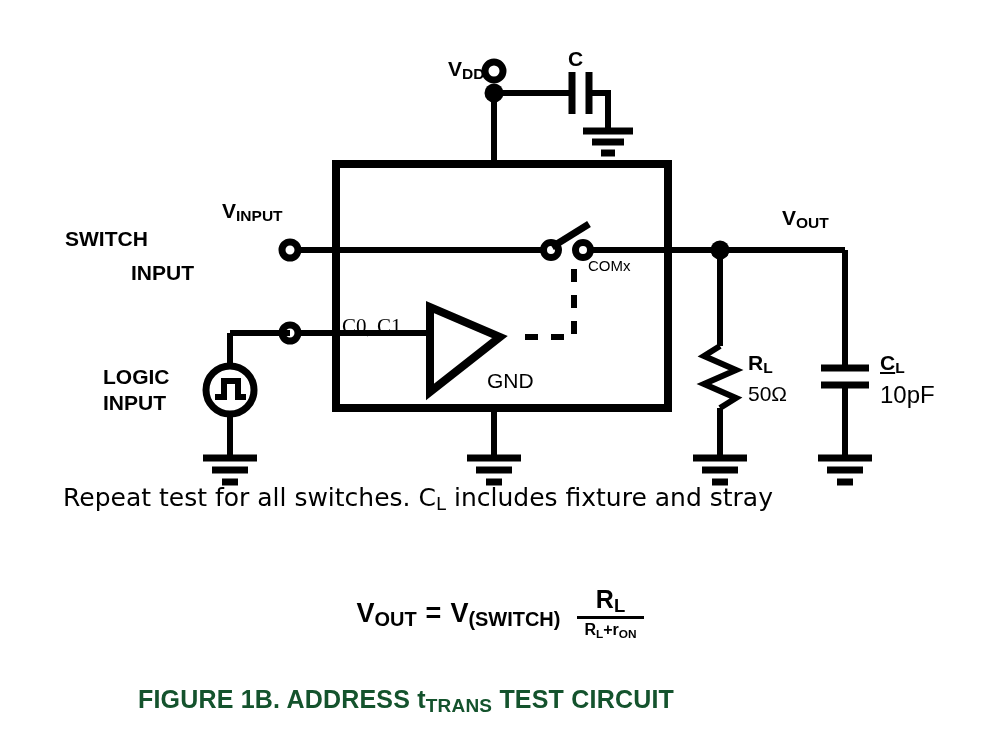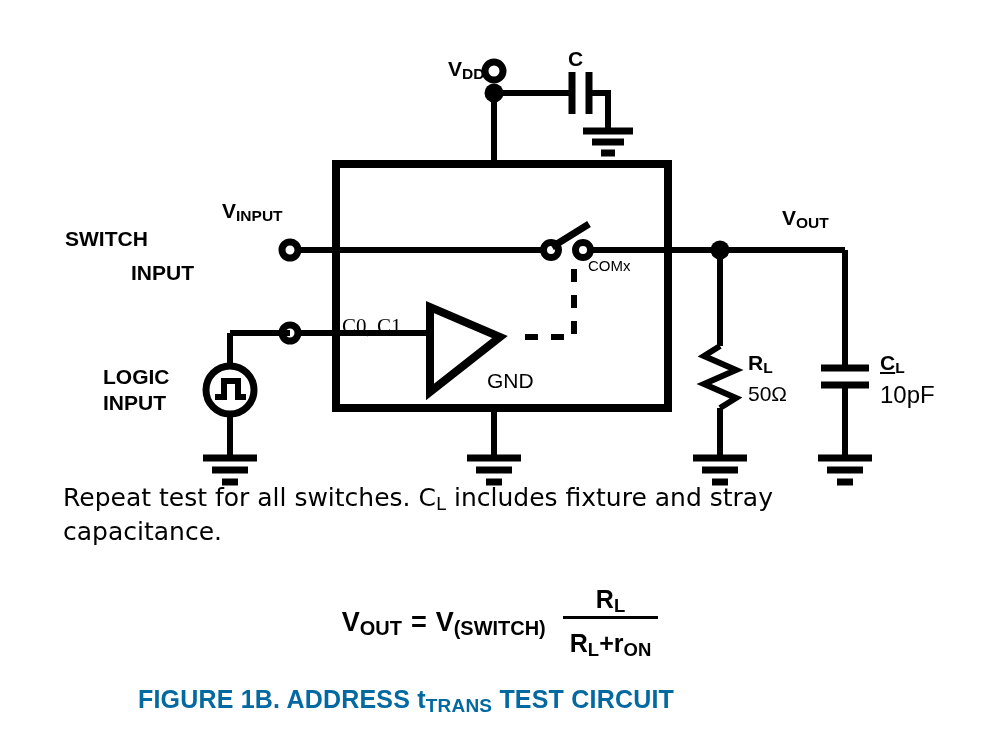--- a/index.html
+++ b/index.html
@@ -101,35 +101,35 @@
   .frac .num {
     padding: 0 7px 2px 7px;
     font-size: 25px;
   }
   .frac .bar {
     width: 100%;
     height: 3px;
     background: #000;
   }
   .frac .den {
-    padding: 10px 7px 0 7px;
-    font-size: 25px;
+    padding: 2px 7px 0 7px;
+    font-size: 16px;
   }
   
   #fig-title {
     position: absolute;
     left: 0;
     top: 685px;
     width: 812px;
     text-align: center;
     font-family: "Liberation Sans", sans-serif;
     font-weight: bold;
     font-size: 25px;
     letter-spacing: 0.2px;
-    color: #0369a1;
+    color: #14532d;
   }
   #fig-title .sub {
     font-size: 0.76em;
     top: 0.2em;
   }
 </style>
 </head>
 <body>
 
 <div id="root">
@@ -249,21 +249,21 @@
   <div class="txt" style="left:472px; top:370px; font-size:21px; font-weight:normal;margin-left:15px;">GND</div>
 
   <div class="txt lbl-bold" style="left:782px; top:207px;"><span>V</span><span class="sub">OUT</span></div>
 
   <div class="txt lbl-bold" style="left:748px; top:352px;"><span>R</span><span class="sub">L</span></div>
   <div class="txt" style="left:748px; top:383px; font-size:21px; font-weight:normal;">50Ω</div>
 
   <div class="txt lbl-bold" style="left:880px; top:352px;text-decoration:underline;"><span>C</span><span class="sub">L</span></div>
   <div class="txt" style="left:880px; top:383px; font-size:24px; font-weight:normal;">10pF</div>
 
-  <div id="caption"><span>Repeat test for all switches. C</span><span class="sub-light">L</span><span> includes fixture and stray</span><br><span>capacitance.</span></div>
+  <div id="caption"><span>Repeat test for all switches. C</span><span class="sub-light">L</span><span> includes fixture and stray</span><br></div>
 
   <div id="equation">
     <span class="eq-row">
       <span><span>V</span><span class="sub">OUT</span></span>
       <span>=</span>
       <span><span>V</span><span class="sub">(SWITCH)</span></span>
       <span class="frac">
         <span class="num"><span>R</span><span class="sub">L</span></span>
         <span class="bar"></span>
         <span class="den"><span>R</span><span class="sub">L</span><span>+</span><span>r</span><span class="sub">ON</span></span>

